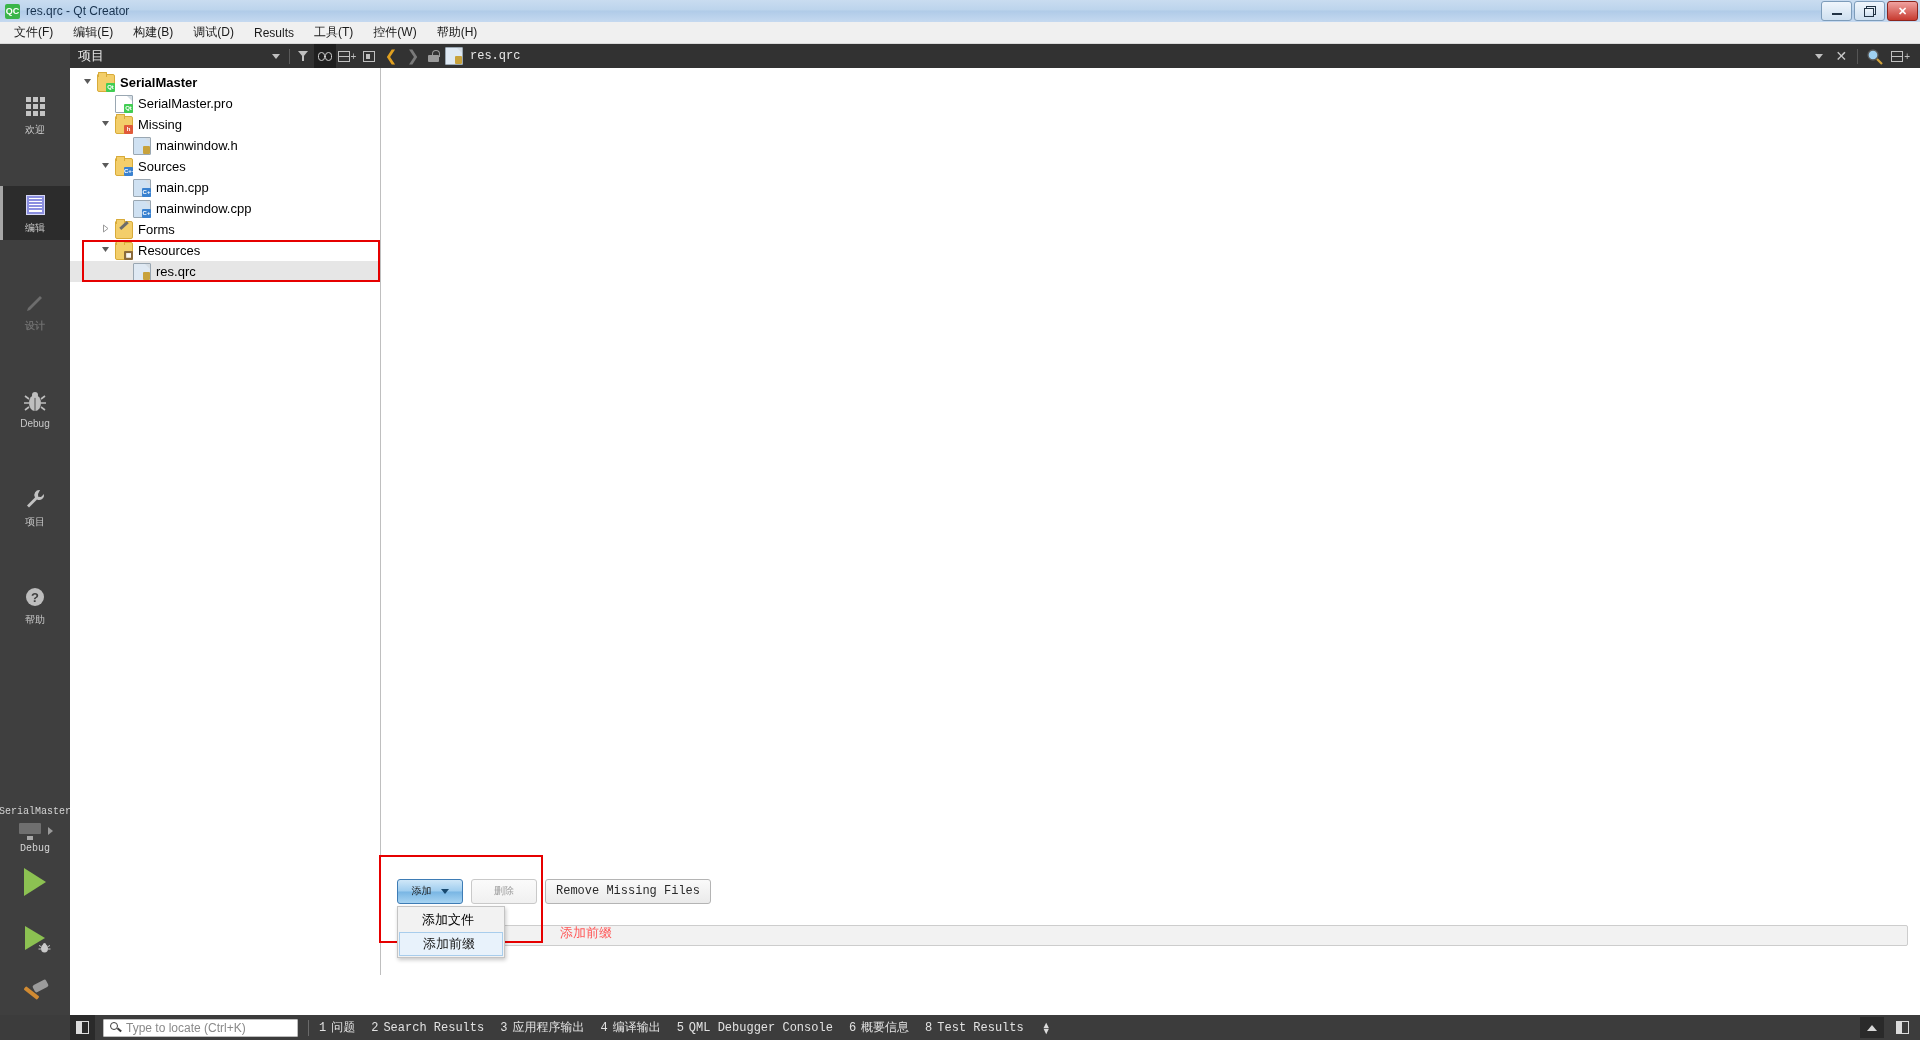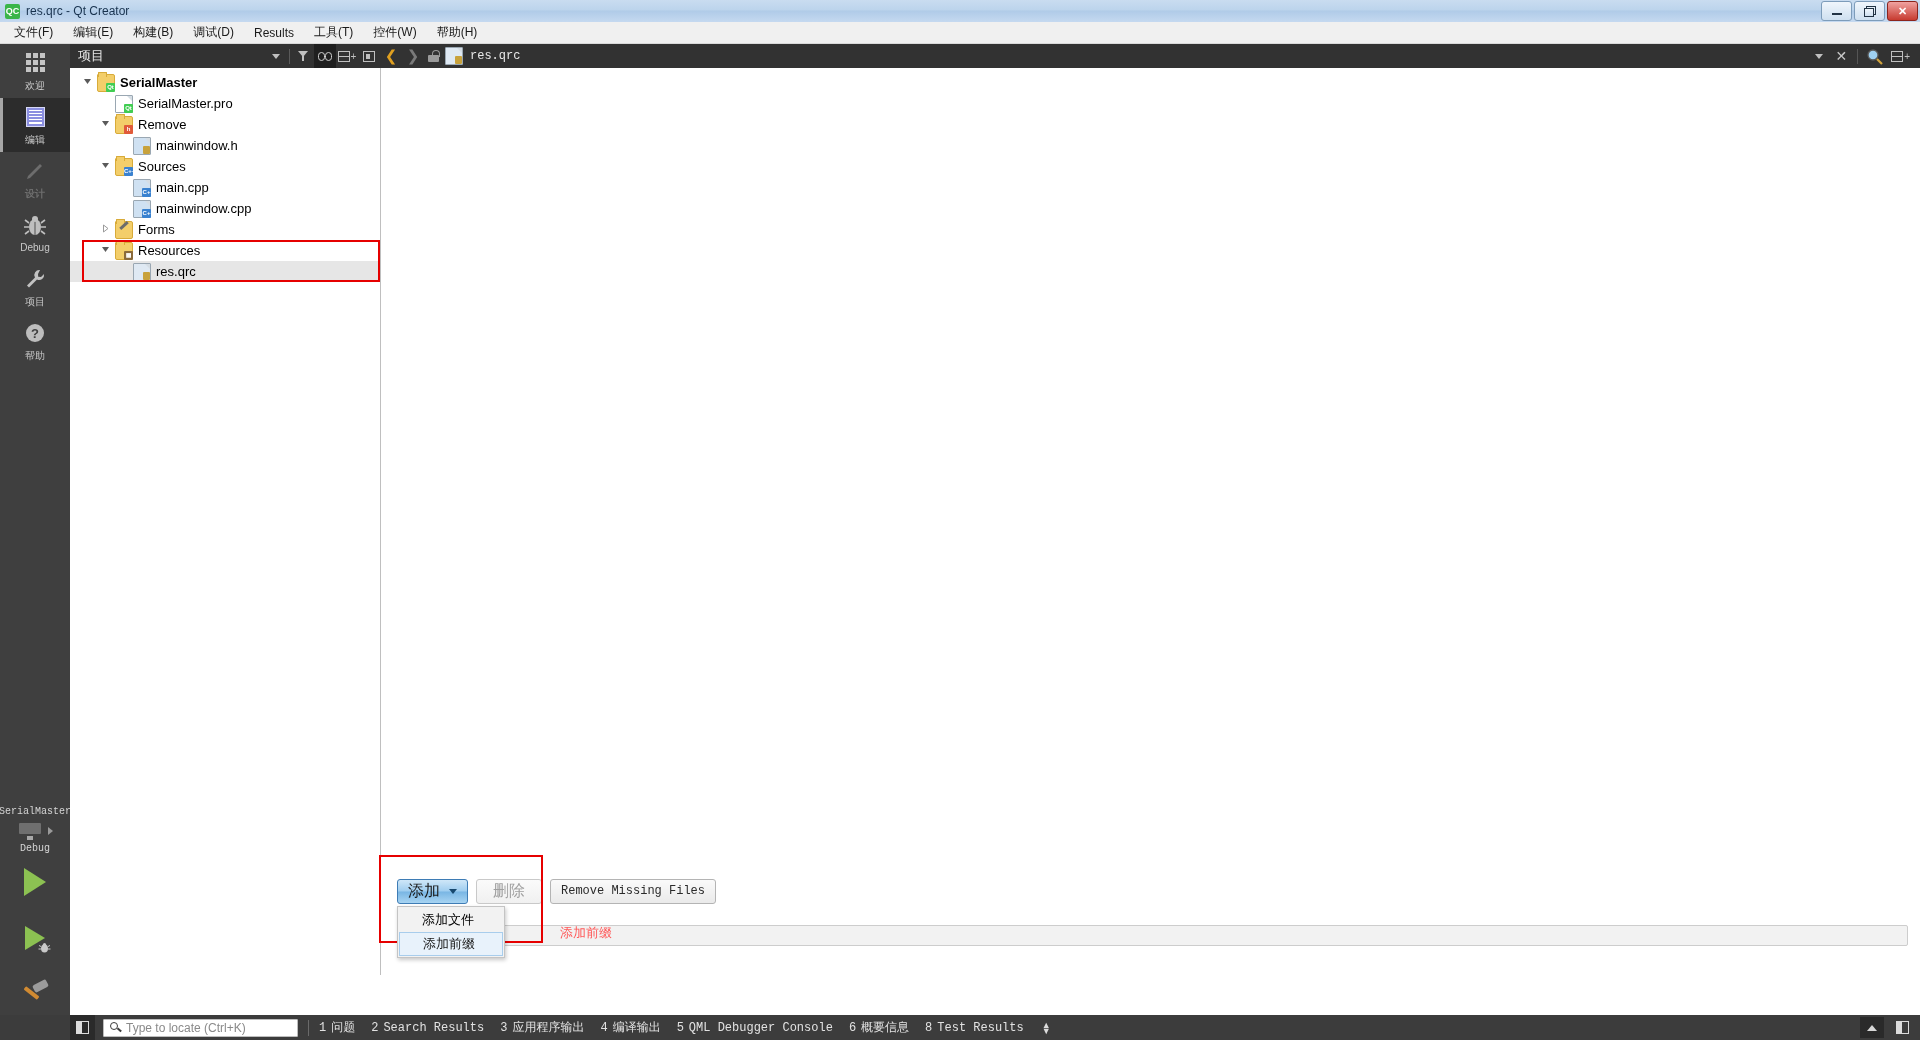--- a/index.html
+++ b/index.html
@@ -52,21 +52,21 @@
   }
 
   
   .modebar{
     position:absolute;left:0;top:44px;width:70px;height:996px;
     background:#3f3f3f;
     display:flex;flex-direction:column;align-items:stretch;
   }
   .mode-btn{
     height:54px;display:flex;flex-direction:column;align-items:center;justify-content:center;
-    color:#c8c8c8;font-size:10px;cursor:default;position:relative;
+    color:#c8c8c8;font-size:10px;cursor:default;position:relative;margin-top:44px;
   }
   .mode-btn.active{background:#2c2c2c;}
   .mode-btn.active:before{
     content:"";position:absolute;left:0;top:0;width:3px;height:100%;background:#a6a6a6;
   }
   .mode-btn.disabled{color:#6d6d6d;font-weight:bold;}
   .mode-label{margin-top:3px;letter-spacing:0px;font-size:10px;}
   .mode-gl{height:26px;display:flex;align-items:center;justify-content:center;}
   .grid-icon{display:grid;grid-template-columns:repeat(3,5px);grid-template-rows:repeat(3,5px);gap:2px;}
   .grid-icon i{background:#c4c4c4;display:block;}
@@ -180,21 +180,21 @@
     position:absolute;left:8px;top:6px;right:8px;height:788px;background:#ffffff;
     border:1px solid #ffffff;
   }
   .qrc-bottom{
     position:absolute;left:8px;bottom:6px;right:8px;height:105px;
   }
   .btnrow{display:flex;align-items:center;gap:8px;height:30px;margin-top:12px;margin-left:8px;}
   .qbtn{
     height:25px;min-width:66px;padding:0 10px;border:1px solid #9ab4cc;border-radius:3px;
     background:linear-gradient(to bottom,#f2f8fd 0%,#dceaf7 48%,#cde0f2 52%,#e7f1fa 100%);
-    font-size:16px;color:#1a1a1a;display:flex;align-items:center;justify-content:center;box-sizing:border-box;
+    font-size:10px;color:#1a1a1a;display:flex;align-items:center;justify-content:center;box-sizing:border-box;
   }
   .qbtn.primary{
     border:1px solid #3e7cb5;
     background:linear-gradient(to bottom,#cfe7f8 0%,#9fcdef 48%,#79b6e4 52%,#a8d4f2 100%);
   }
   .qbtn.disabled{color:#a0a0a0;border-color:#c9c9c9;background:linear-gradient(to bottom,#fbfbfb,#f0f0f0);}
   .qbtn.mono{font-family:"Liberation Mono",monospace;font-size:12px;color:#2a2a2a;border:1px solid #b4b4b4;background:linear-gradient(to bottom,#fafafa,#eaeaea);}
   .qbtn .bcaret{margin-left:9px;border-top:5px solid #17486e;border-left:4px solid transparent;border-right:4px solid transparent;}
 
   .dropdown{
@@ -424,21 +424,21 @@
         <div class="trow">
           <span class="ind" style="width: 26px;"></span>
           <span class="arrow"><svg width="9" height="9" viewBox="0 0 9 9">
               <path d="M1 2 L8 2 L4.5 7 Z" fill="#5a5a5a"></path>
             </svg></span>
           <span style="display: inline-flex; margin-left: 3px;">
             <span class="ico folder">
               <span class="badge b-h">h</span>
             </span>
           </span>
-          <span class="tlabel">Remove</span>
+          <span class="tlabel">Missing</span>
         </div>
         <div class="trow">
           <span class="ind" style="width: 44px;"></span>
           <span class="arrow"></span>
           <span style="display: inline-flex; margin-left: 3px;">
             <span class="ico doc blueish">
               <span class="lockb"></span>
             </span>
           </span>
           <span class="tlabel">mainwindow.h</span>

